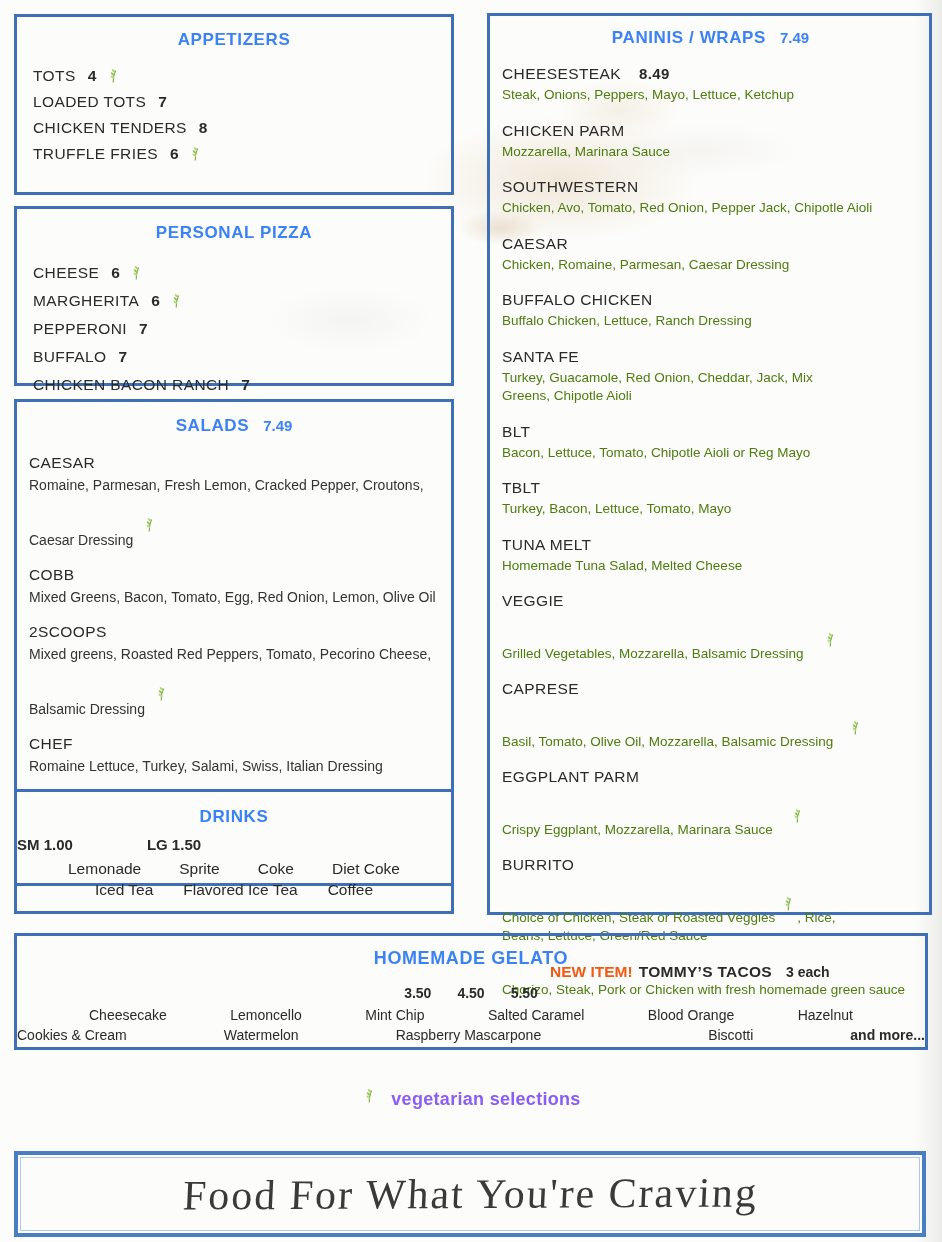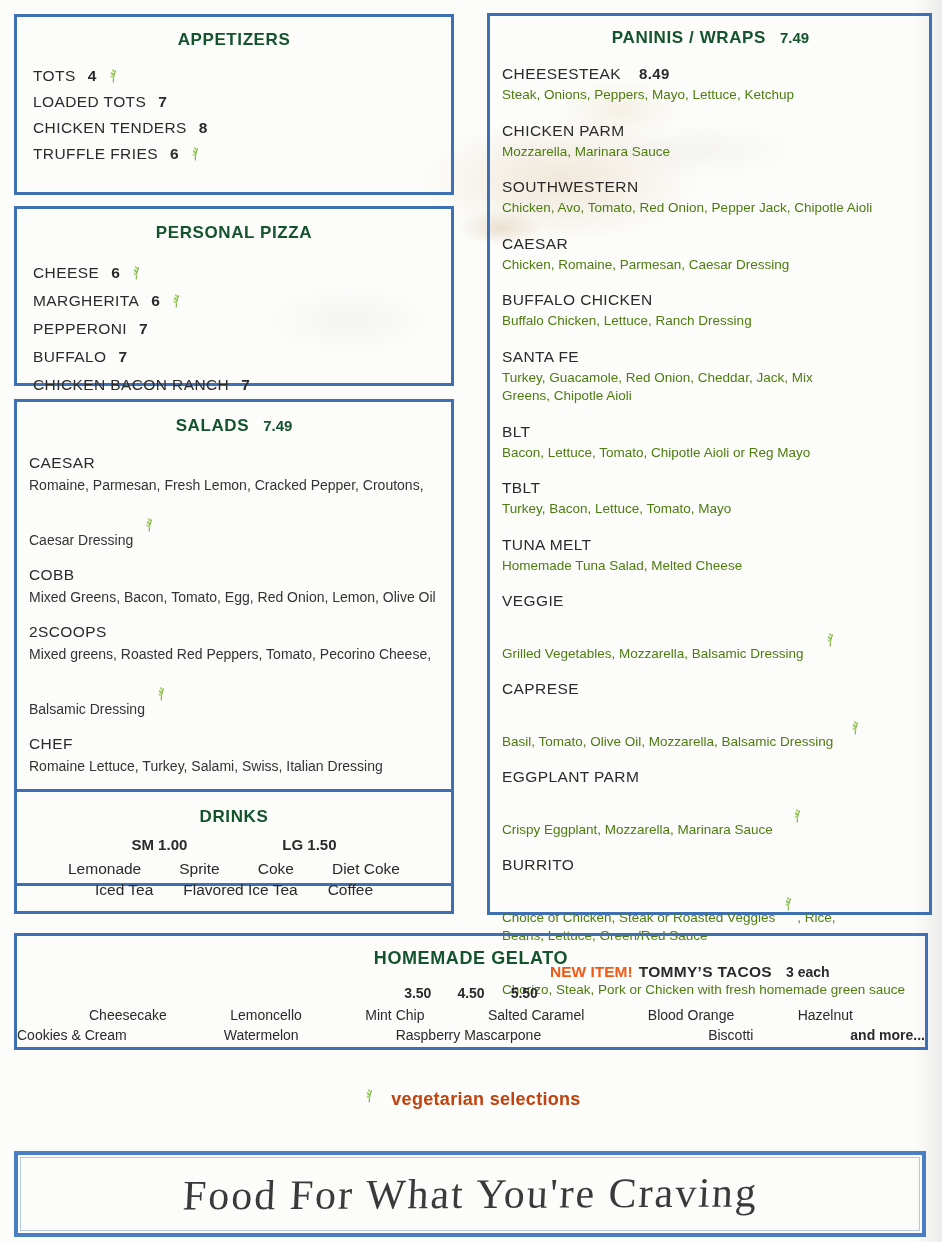--- a/index.html
+++ b/index.html
@@ -10,21 +10,21 @@
       radial-gradient(ellipse 90px 45px at 620px 110px, rgba(214,190,150,.20), rgba(214,190,150,0) 70%),
       radial-gradient(ellipse 60px 25px at 500px 228px, rgba(198,165,120,.30), rgba(198,165,120,0) 70%),
       radial-gradient(ellipse 120px 50px at 350px 320px, rgba(170,170,165,.10), rgba(170,170,165,0) 70%),
       radial-gradient(ellipse 140px 40px at 700px 150px, rgba(180,172,160,.10), rgba(180,172,160,0) 70%),
       linear-gradient(90deg, #fcfcfa 97%, #ececea 100%),
       #fcfcfa;
     font-family:"Liberation Sans", sans-serif;
     color:#2a2a2a;
   }
   .box{position:absolute;border:3px solid #3f6fb5;box-sizing:border-box;}
-  .sec-title{font-weight:bold;font-size:17px;text-align:center;letter-spacing:.6px;color:#14532d;}
+  .sec-title{font-weight:bold;font-size:17px;text-align:center;letter-spacing:.6px;color:#3b82f6;}
   .sec-price{font-size:15px;font-weight:bold;margin-left:14px;letter-spacing:0;}
 
   
   .simple-items{margin:16px 0 0 16px;}
   .s-item{font-size:15.5px;letter-spacing:.4px;margin-bottom:8px;white-space:nowrap;}
   .s-price{font-weight:bold;margin-left:12px;}
   .leaf{display:inline-block;vertical-align:-2px;margin-left:8px;width:16px;height:15px;}
   .leaf svg{display:block;}
 
   #box-appetizers{left:14px;top:14px;width:440px;height:181px;padding-top:13px;}
@@ -33,21 +33,21 @@
   #box-pizza .simple-items{margin-top:21px;}
   #box-pizza .s-item{margin-bottom:10px;}
 
   #box-salads{left:14px;top:399px;width:440px;height:487px;padding:14px 12px 0 12px;}
   .d-item{margin:0 0 15px 0;}
   .d-name{font-size:15.5px;letter-spacing:.4px;margin-bottom:3px;}
   .d-desc{font-size:14px;line-height:21px;color:#333;white-space:pre-line;}
   #box-salads .d-items{margin-top:18px;}
 
   #box-drinks{left:14px;top:789px;width:440px;height:125px;padding-top:15px;}
-  .drink-sizes{display:flex;justify-content:center;gap:95px;font-weight:bold;font-size:15px;margin-top:9px;}
+  .drink-sizes{display:flex;gap:74px;font-weight:bold;font-size:15px;margin-top:9px;}
   .drink-row{display:flex;justify-content:center;gap:38px;font-size:15.5px;margin-top:7px;}
   .drink-row2{gap:30px;margin-top:3px;}
 
   #box-paninis{left:487px;top:13px;width:445px;height:902px;padding:12px 10px 0 12px;}
   .p-items{margin-top:17px;}
   .p-item{margin-bottom:17px;}
   .p-name{font-size:15.5px;letter-spacing:.4px;margin-bottom:3px;}
   .p-price{font-weight:bold;font-size:15px;margin-left:18px;}
   .p-desc{font-size:13.5px;line-height:18.5px;color:#4d7c0f;white-space:pre-line;}
   .special{margin-top:2px;}
@@ -58,21 +58,21 @@
   #box-gelato{left:14px;top:933px;width:914px;height:117px;padding-top:12px;}
   .gelato-prices{display:flex;justify-content:center;gap:26px;font-weight:bold;font-size:14px;margin-top:16px;}
   .gelato-row{display:flex;font-size:14px;margin-top:6px;}
   .gelato-row1{justify-content:space-between;padding:0 72px;}
   .gelato-row2{justify-content:space-between;gap:44px;margin-top:4px;}
   .gap-left{margin-left:70px;}
   .more{font-weight:bold;}
 
   #legend{position:absolute;left:0;top:1088px;width:942px;text-align:center;}
   #legend .leaf{width:22px;height:21px;margin:0 8px 0 0;vertical-align:-4px;}
-  .legend-label{font-weight:bold;font-size:18px;color:#c2410c;letter-spacing:.3px;}
+  .legend-label{font-weight:bold;font-size:18px;color:#8b5cf6;letter-spacing:.3px;}
 
   #box-tagline{left:14px;top:1151px;width:912px;height:86px;border-width:4px;border-color:#4a7ec2;
     box-shadow:inset 0 0 0 2px rgba(255,255,255,1), inset 0 0 0 3px rgba(92,138,196,.45);
     display:flex;align-items:center;justify-content:center;}
   .tagline-text{font-family:cursive;font-size:42px;color:#3a3a3a;letter-spacing:2px;transform:skewX(-3deg) rotate(-.3deg);white-space:nowrap;}
 </style>
 </head>
 <body>
 
 <div class="box" id="box-appetizers">

